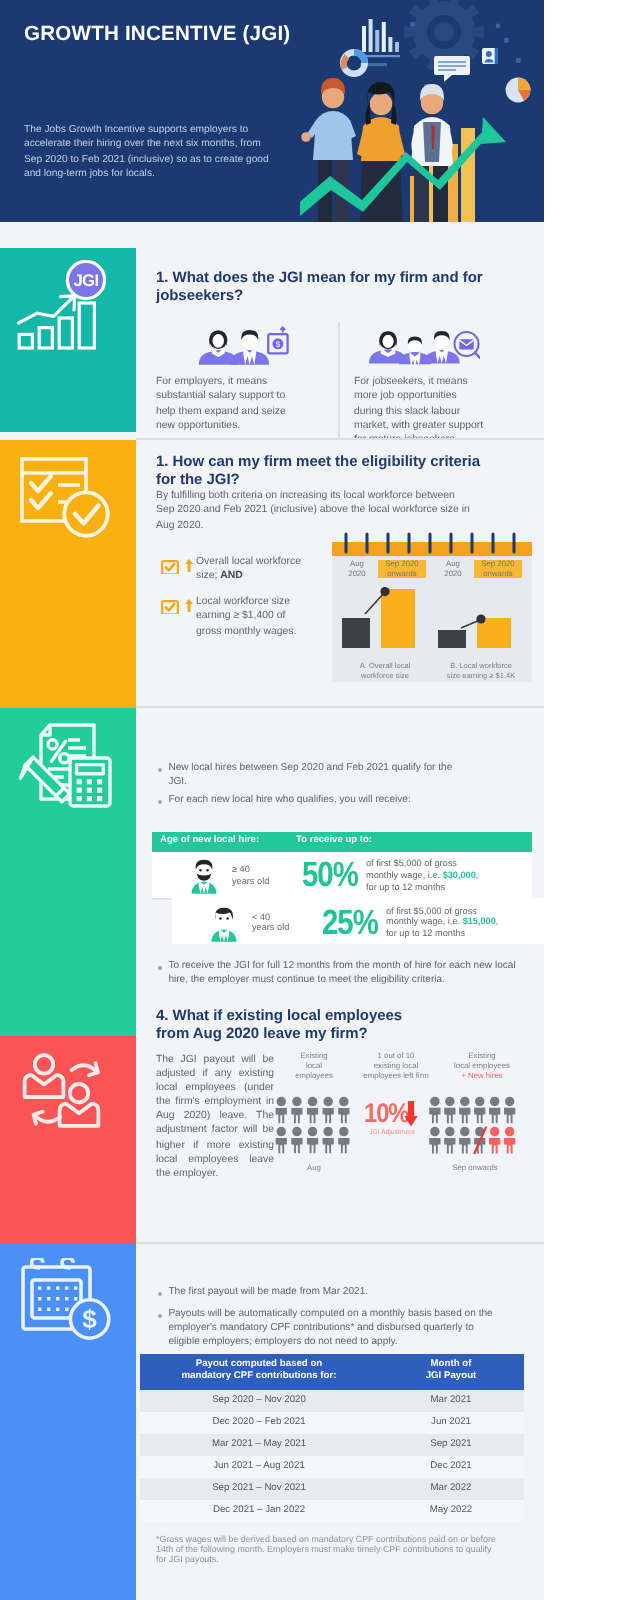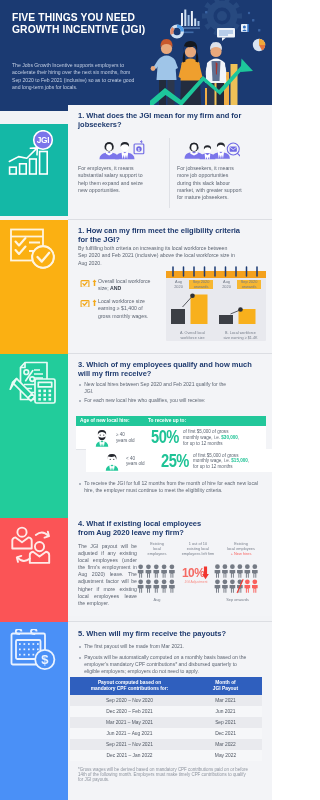--- a/index.html
+++ b/index.html
@@ -136,42 +136,41 @@
           <circle cx="66" cy="51.5" r="5.6" fill="#e8a87c"></circle>
           <path d="M60.1 50.5 q-0.7 -8.5 5.9 -8.5 q6.6 0 5.9 8.5 q-1.5 -3.5 -5.9 -3.5 q-4.4 0 -5.9 3.5 Z" fill="#dde2ea"></path>
           <path d="M57.5 65 q-3 6 -1 13 l3 -1 Z" fill="#f1f4f9"></path>
           <path d="M74.5 65 q3 6 1 13 l-3 -1 Z" fill="#f1f4f9"></path>
         </g>
 
         <path d="M-6 106 L15 88 L31 100 L53 76 L69 90 L91 66 L91.5 58.5 L103 71 L90.5 72 L93.5 68.5 L70 95 L53.5 81 L31.5 106 L15.5 95 L-6 113 Z" fill="#1dc79b"></path>
       </g>
     </svg>
     <div class="hdr-title">
-      <div>FIVE THINGS YOU NEED</div>
       <div>GROWTH INCENTIVE (JGI)</div>
     </div>
     <div class="hdr-sub">The Jobs Growth Incentive supports employers to accelerate their hiring over the next six months, from Sep 2020 to Feb 2021 (inclusive) so as to create good and long-term jobs for locals.</div>
   </div>
 
   <div class="rail" style="top:124px;height:92px;background:#14b8a6">
     <svg width="48" height="46" viewBox="0 0 48 46" style="left:8px;top:6px">
       <g fill="none" stroke="#ffffff" stroke-width="1.6">
         <rect x="1.6" y="37.2" width="6.6" height="6.8"></rect>
         <rect x="11.6" y="33.8" width="6.6" height="10.2"></rect>
         <rect x="21.6" y="29" width="6.6" height="15"></rect>
         <rect x="31.6" y="21.5" width="7.6" height="22.5"></rect>
       </g>
       <path d="M1.3 31.5 L10.6 26.6 L18.8 28.2 L28.5 18.6" fill="none" stroke="#ffffff" stroke-width="1.6" stroke-linecap="round" stroke-linejoin="round"></path>
       <path d="M22.3 18.3 L29.3 17.9 L29 24.9" fill="none" stroke="#ffffff" stroke-width="1.6" stroke-linecap="round" stroke-linejoin="round"></path>
       <circle cx="35" cy="10" r="9.3" fill="#7b75ea"></circle>
       <circle cx="35" cy="10" r="9.3" fill="none" stroke="#ffffff" stroke-width="1.6"></circle>
       <text x="35" y="13.1" text-anchor="middle" fill="#ffffff" font-family="Liberation Sans, sans-serif" font-size="8.4" font-weight="bold" letter-spacing="-0.3">JGI</text>
     </svg>
   </div>
-  <div class="panel" style="top:105px;height:118px">
+  <div class="panel" style="top:128px;height:118px">
     <div class="qh" style="position:absolute;left:10px;top:6px;width:175px;color:#1e3a6e">1. What does the JGI mean for my firm and for jobseekers?</div>
     <div class="vline" style="left:101px;top:33px;height:70px"></div>
 
     <div style="position:absolute;left:10px;top:33px;width:66px">
       <svg width="50" height="23" viewBox="0 0 62 24" style="position:absolute;left:17px;top:1px">
         <g>
           <path d="M5.5 23 q0 -7 8 -8.2 l4 -1 l4 1 q8 1.2 8 8.2 Z" fill="#7b75ea"></path>
           <path d="M13.5 12.5 l4 3 l4 -3 l0 3.5 l-4 2.2 l-4 -2.2 Z" fill="#ffffff"></path>
           <circle cx="17.5" cy="7.5" r="5.7" fill="#23262d"></circle>
           <path d="M12.5 7 q0 -5.3 5 -5.3 q5 0 5 5.3 l0 5 q1.8 -7.5 -5 -7.5 q-6.8 0 -5 7.5 Z" fill="#23262d"></path>
@@ -335,21 +334,20 @@
         <rect x="29.3" y="32.8" width="2.6" height="2.6"></rect>
           <rect x="34.4" y="32.8" width="2.6" height="2.6"></rect>
           <rect x="39.5" y="32.8" width="2.6" height="2.6"></rect>
         <rect x="29.3" y="37" width="2.6" height="2.6"></rect>
           <rect x="34.4" y="37" width="2.6" height="2.6"></rect>
           <rect x="39.5" y="37" width="2.6" height="2.6"></rect>
       </g>
     </svg>
   </div>
   <div class="panel" style="top:354px;height:164px">
-    <div class="qh" style="position:absolute;left:10px;top:6px;width:180px;color:#1e3a6e">3. Which of my employees qualify and how much will my firm receive?</div>
     <div class="bul" style="position:absolute;left:10px;top:27px;width:156px">New local hires between Sep 2020 and Feb 2021 qualify for the JGI.</div>
     <div class="bul" style="position:absolute;left:10px;top:43px;width:170px">For each new local hire who qualifies, you will receive:</div>
 
     <div style="position:absolute;left:8px;top:62px;width:190px">
       <div style="position:absolute;left:0;top:0;width:190px;height:9.5px;background:#22c79a">
         <div style="position:absolute;left:4px;top:2.2px;font-size:4.8px;font-weight:bold;color:#fff">Age of new local hire:</div>
         <div style="position:absolute;left:72px;top:2.2px;font-size:4.8px;font-weight:bold;color:#fff">To receive up to:</div>
       </div>
       <div style="position:absolute;left:0;top:9.5px;width:190px;height:23px;background:#ffffff">
         <svg width="14" height="18" viewBox="0 0 15 19" style="position:absolute;left:19px;top:3.5px">
@@ -393,21 +391,21 @@
         <path d="M20.8 36.9 L20.8 29 q0 -2.6 3.2 -3.2 l6.5 4.8 l6.5 -4.8 q3.2 0.6 3.2 3.2 l0 7.9 Z"></path>
       </g>
       <g fill="none" stroke="#ffeae7" stroke-width="1.9" stroke-linecap="round" stroke-linejoin="round">
         <path d="M26.8 9 q6.8 -5.2 12.5 0.9"></path>
         <path d="M35.5 11.6 L40 10.2 L38.8 5.6"></path>
         <path d="M21 32.5 q-6.8 5.2 -12.5 -0.9"></path>
         <path d="M12.3 29.9 L7.8 31.3 L9 35.9"></path>
       </g>
     </svg>
   </div>
-  <div class="panel" style="top:512px;height:104px">
+  <div class="panel" style="top:496px;height:104px">
     <div class="qh" style="position:absolute;left:10px;top:7px;width:136px;color:#1e3a6e">4. What if existing local employees from Aug 2020 leave my firm?</div>
     <div class="body-txt" style="position:absolute;left:10px;top:31px;width:59px;text-align:justify;line-height:7.1px">The JGI payout will be adjusted if any existing local employees (under the firm's employment in Aug 2020) leave. The adjustment factor will be higher if more existing local employees leave the employer.</div>
 
     <div style="position:absolute;left:64px;top:26px;width:136px;height:74px">
       <div style="position:absolute;left:3px;top:3px;width:44px;text-align:center;font-size:3.9px;line-height:5px;color:#7a818d"><span>Existing</span><br><span>local</span><br><span>employees</span></div>
       <div style="position:absolute;left:46px;top:3px;width:40px;text-align:center;font-size:3.9px;line-height:5px;color:#7a818d"><span>1 out of 10</span><br><span>existing local</span><br><span>employees left firm</span></div>
       <div style="position:absolute;left:85px;top:3px;width:48px;text-align:center;font-size:3.9px;line-height:5px;color:#7a818d"><span>Existing</span><br><span>local employees</span><br><span style="color:#f9625f">+ New hires</span></div>
       <svg width="40" height="31" viewBox="0 0 44 34" style="position:absolute;left:5px;top:26px">
         <g fill="#757b85">
           <g transform="translate(0,0)">
@@ -541,21 +539,20 @@
           <rect x="14.5" y="24.8" width="1.7" height="1.7"></rect>
           <rect x="19" y="24.8" width="1.7" height="1.7"></rect>
           <rect x="23.5" y="24.8" width="1.7" height="1.7"></rect>
       </g>
       <circle cx="35.8" cy="30.5" r="9.6" fill="#4a90f7"></circle>
       <circle cx="35.8" cy="30.5" r="9.6" fill="none" stroke="#e9f2ff" stroke-width="1.8"></circle>
       <text x="35.8" y="34.9" text-anchor="middle" fill="#e9f2ff" font-family="Liberation Sans, sans-serif" font-size="13" font-weight="bold">$</text>
     </svg>
   </div>
   <div class="panel" style="top:622px;height:178px">
-    <div class="qh" style="position:absolute;left:10px;top:7px;width:180px;color:#1e3a6e">5. When will my firm receive the payouts?</div>
     <div class="bul" style="position:absolute;left:10px;top:21px;width:180px">The first payout will be made from Mar 2021.</div>
     <div class="bul" style="position:absolute;left:10px;top:32px;width:172px">Payouts will be automatically computed on a monthly basis based on the employer's mandatory CPF contributions* and disbursed quarterly to eligible employers; employers do not need to apply.</div>
 
     <table class="t5" style="position:absolute;left:2px;top:55px;width:192px">
       <thead>
           <tr>
         <th style="width:119px"><span>Payout computed based on</span><br><span>mandatory CPF contributions for:</span></th>
         <th style="width:73px"><span>Month of</span><br><span>JGI Payout</span></th>
       </tr>
         </thead>

